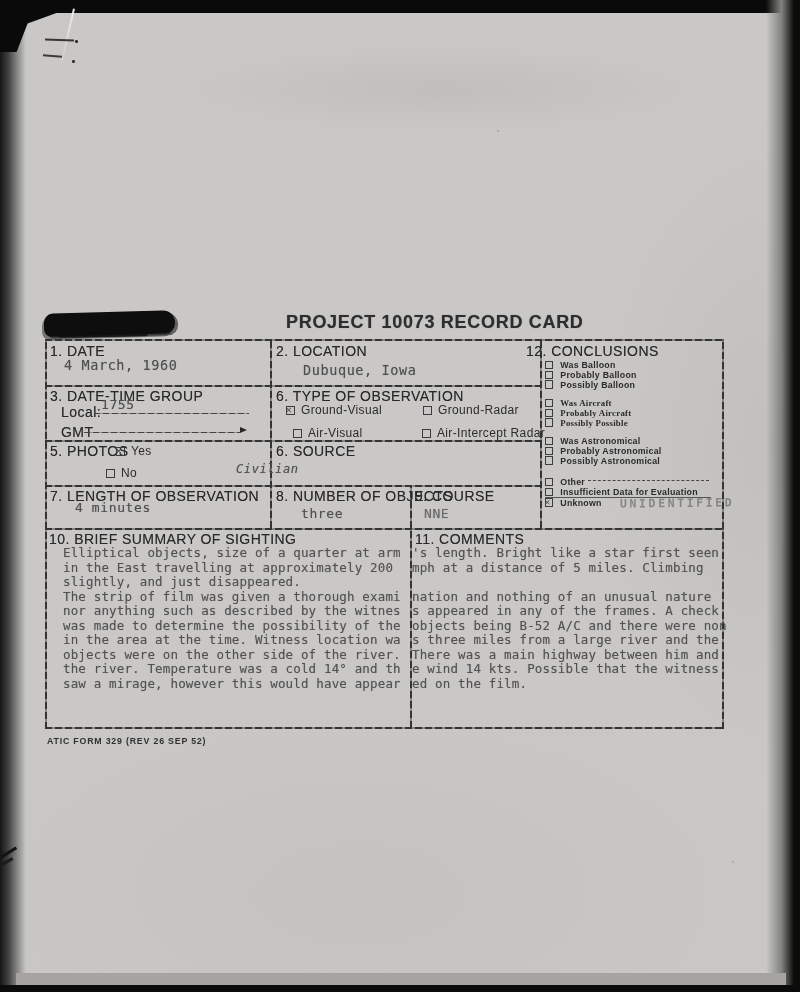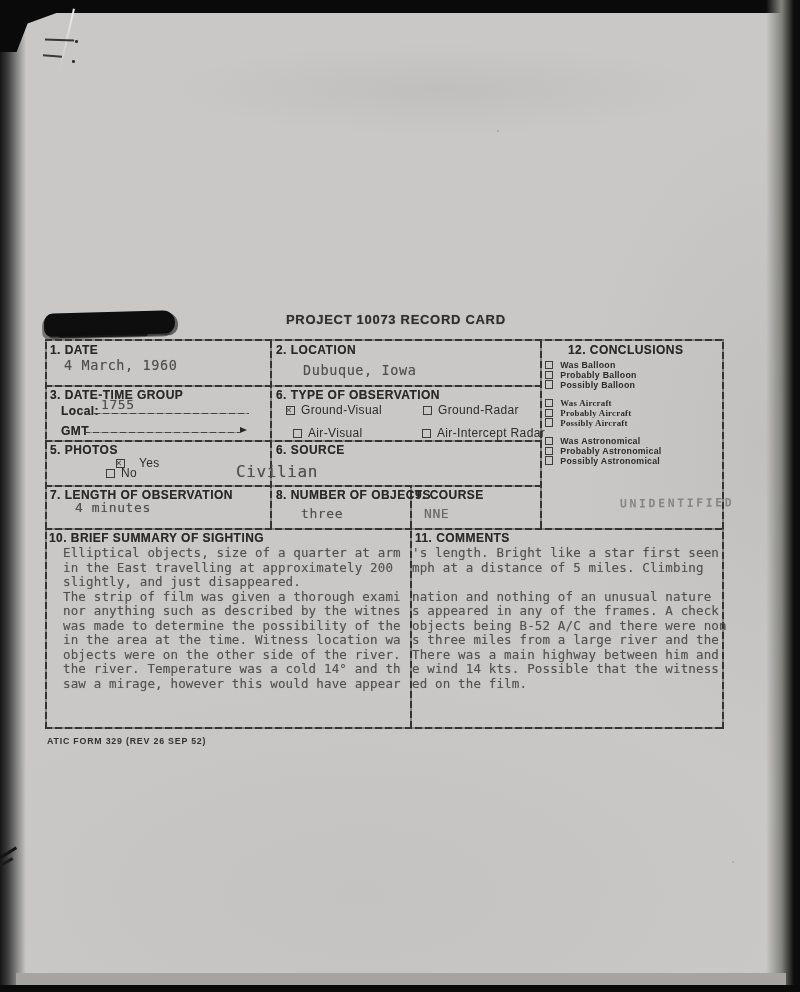--- a/index.html
+++ b/index.html
@@ -33,23 +33,23 @@
   .pen1-dot { position:absolute; left:75px; top:40px; width:2.5px; height:2.5px; background:#2d2d2d; border-radius:50%; }
   .pen2 { position:absolute; left:43px; top:55px; width:19px; height:1.6px; background:#3a3a3a; transform:rotate(4deg); }
   .pen2-dot { position:absolute; left:72px; top:60px; width:2.5px; height:2.5px; background:#2f2f2f; border-radius:50%; }
   
   .blob { position:absolute; left:44px; top:312px; width:131px; height:23px; background:#0e0e0e;
     border-radius:9px 12px 10px 7px; transform:rotate(-1.6deg);
     box-shadow:3px 2px 0 rgba(14,14,14,0.55), -2px 3px 0 rgba(14,14,14,0.45); }
   .blob2 { position:absolute; left:58px; top:331px; width:90px; height:6px; background:rgba(14,14,14,0.8);
     border-radius:4px; transform:rotate(-1deg); }
   
-  .title { position:absolute; left:286px; top:312px; font-weight:bold; font-size:13px; letter-spacing:0.7px;
+  .title { position:absolute; left:286px; top:312px; font-weight:bold; font-size:18px; letter-spacing:0.7px;
     color:#2e2e2e; text-shadow:0 0 1px rgba(46,46,46,0.55); white-space:nowrap; }
-  .lbl { position:absolute; font-weight:bold; font-size:12px; letter-spacing:0.45px; color:#292929;
+  .lbl { position:absolute; font-weight:normal; font-size:14px; letter-spacing:0.45px; color:#292929;
     white-space:nowrap; text-shadow:0 0 0.6px rgba(41,41,41,0.5); }
   .typed { position:absolute; font-family:"DejaVu Sans Mono", monospace; font-size:13px; letter-spacing:0.6px;
     color:#4f4f4f; white-space:pre; text-shadow:0 0 0.8px rgba(72,72,72,0.45); }
   .typed-block { position:absolute; font-family:"DejaVu Sans Mono", monospace; font-size:12.5px;
     line-height:14.5px; letter-spacing:0.15px; color:#525252; white-space:pre;
     text-shadow:0 0 0.8px rgba(75,75,75,0.4); }
   
   .hline { position:absolute; height:1.8px;
     background:repeating-linear-gradient(90deg,#343434 0 7px,rgba(52,52,52,0.45) 7px 10px); }
   .vline { position:absolute; width:1.8px;
@@ -123,21 +123,21 @@
   <div class="lbl" style="left:276px;top:343px;">2. LOCATION</div>
   <div class="lbl" style="left:50px;top:388px;">3. DATE-TIME GROUP</div>
   <div class="lbl" style="left:276px;top:388px;">6. TYPE OF OBSERVATION</div>
   <div class="lbl" style="left:50px;top:443px;">5. PHOTOS</div>
   <div class="lbl" style="left:276px;top:443px;">6. SOURCE</div>
   <div class="lbl" style="left:50px;top:488px;">7. LENGTH OF OBSERVATION</div>
   <div class="lbl" style="left:276px;top:488px;">8. NUMBER OF OBJECTS</div>
   <div class="lbl" style="left:415px;top:488px;">9. COURSE</div>
   <div class="lbl" style="left:49px;top:531px;">10. BRIEF SUMMARY OF SIGHTING</div>
   <div class="lbl" style="left:415px;top:531px;">11. COMMENTS</div>
-  <div class="lbl" style="left:568px;top:343px;">12. CONCLUSIONS</div>
+  <div class="lbl" style="left:526px;top:343px;">12. CONCLUSIONS</div>
 
   <div class="typed" style="left:64px;top:357px;font-size:13.5px;">4 March, 1960</div>
   <div class="typed" style="left:303px;top:362px;font-size:13.5px;">Dubuque, Iowa</div>
 
   <div class="lbl" style="left:61px;top:404px;">Local:</div>
   <div class="typed" style="left:101px;top:397px;">1755</div>
   <div class="uline" style="left:94px;top:413px;width:155px;"></div>
   <div class="lbl" style="left:61px;top:424px;">GMT</div>
   <div class="uline" style="left:84px;top:432px;width:156px;"></div>
   <div class="gmt-arrow"></div>
@@ -152,30 +152,30 @@
   </div>
   <div class="opt" style="left:293px;top:426px;">
     <span class="box"></span>
     <span class="olabel">Air-Visual</span>
   </div>
   <div class="opt" style="left:422px;top:426px;">
     <span class="box"></span>
     <span class="olabel">Air-Intercept Radar</span>
   </div>
 
-  <div class="opt" style="left:116px;top:456px;gap:8px;">
+  <div class="opt" style="left:116px;top:444px;">
     <span class="box checked"></span>
     <span class="olabel">Yes</span>
   </div>
   <div class="opt" style="left:106px;top:466px;">
     <span class="box"></span>
     <span class="olabel">No</span>
   </div>
 
-  <div class="typed" style="left:236px;top:462px;font-size:16px;">Civilian</div>
+  <div class="typed" style="left:236px;top:462px;font-size:12px;font-style:italic;">Civilian</div>
   <div class="typed" style="left:75px;top:500px;">4 minutes</div>
   <div class="typed" style="left:301px;top:506px;">three</div>
   <div class="typed" style="left:424px;top:506px;font-size:13px;color:#6a6a6a;">NNE</div>
 
   <div class="typed-block" style="left:63px;top:546px;">Elliptical objects, size of a quarter at arm
 in the East travelling at approximately 200
 slightly, and just disappeared.
 The strip of film was given a thorough exami
 nor anything such as described by the witnes
 was made to determine the possibility of the
@@ -212,34 +212,49 @@
     <div class="citem">
       <span class="box"></span>
       <span class="clabel">Was Aircraft</span>
     </div>
     <div class="citem">
       <span class="box"></span>
       <span class="clabel">Probably Aircraft</span>
     </div>
     <div class="citem">
       <span class="box"></span>
-      <span class="clabel">Possibly Aircraft</span>
+      <span class="clabel">Possibly Possible</span>
     </div>
   </div>
   <div class="cgroup" style="top:436px;">
     <div class="citem">
       <span class="box"></span>
       <span class="clabel">Was Astronomical</span>
     </div>
     <div class="citem">
       <span class="box"></span>
       <span class="clabel">Probably Astronomical</span>
     </div>
     <div class="citem">
       <span class="box"></span>
       <span class="clabel">Possibly Astronomical</span>
     </div>
   </div>
+  <div class="cgroup" style="top:477px;">
+    <div class="citem">
+      <span class="box"></span>
+      <span class="clabel">Other</span>
+      <span class="dashline"></span>
+    </div>
+    <div class="citem underlined">
+      <span class="box"></span>
+      <span class="clabel">Insufficient Data for Evaluation</span>
+    </div>
+    <div class="citem">
+      <span class="box checked"></span>
+      <span class="clabel">Unknown</span>
+    </div>
+  </div>
   <div class="stamp">UNIDENTIFIED</div>
 
   <div class="footer-id">ATIC FORM 329 (REV 26 SEP 52)</div>
 
 </div>
 
 </body></html>

